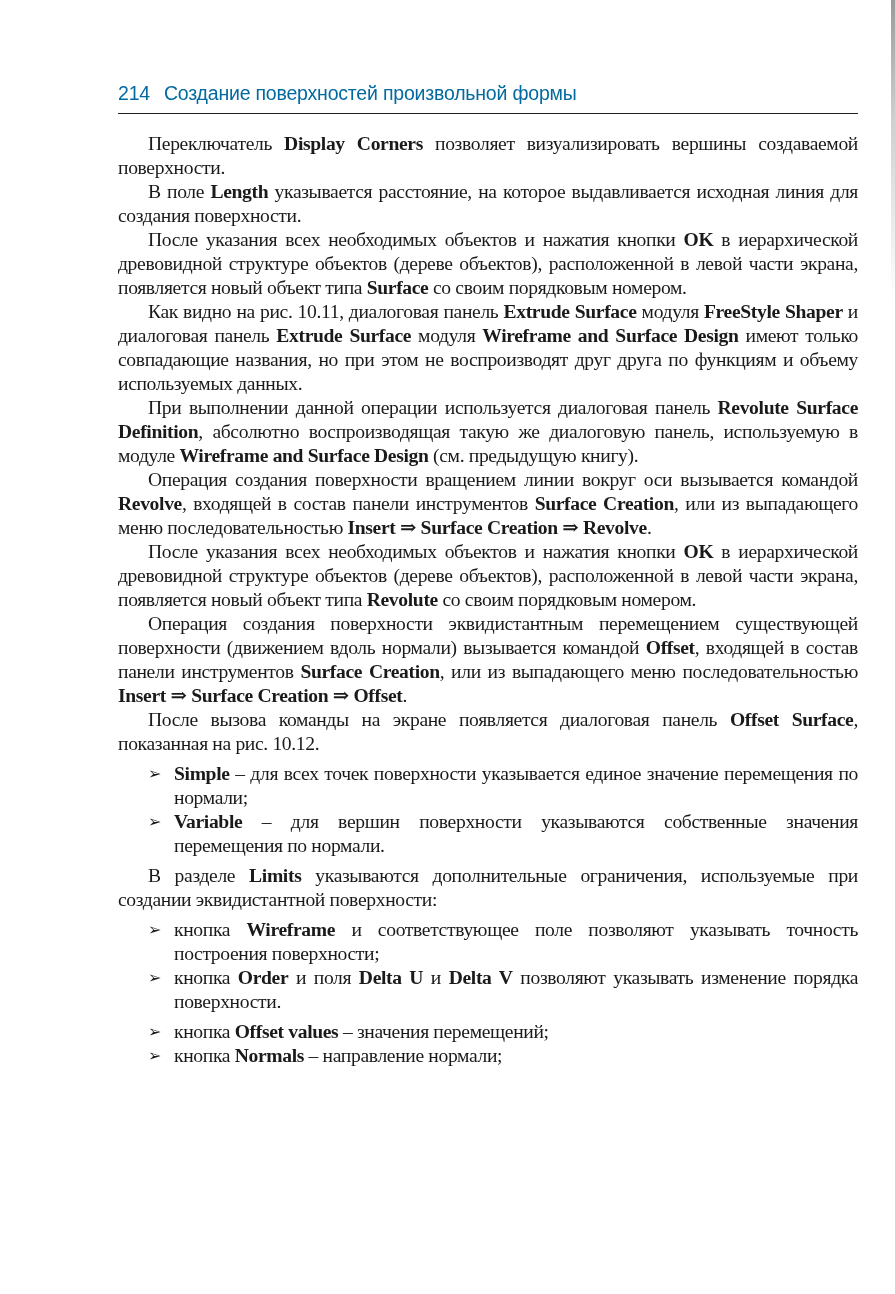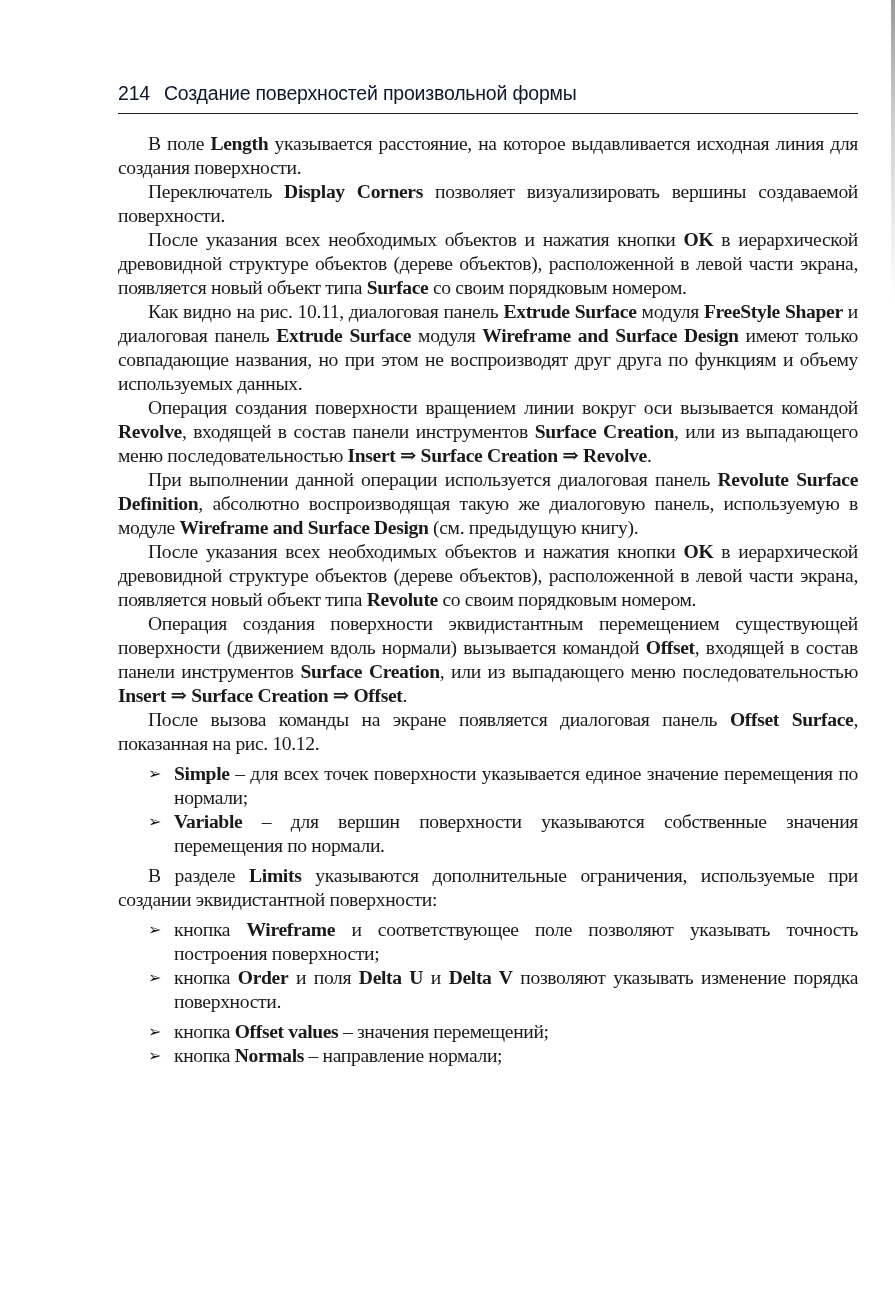--- a/index.html
+++ b/index.html
@@ -7,21 +7,21 @@
       width: 895px; height: 1294px; background: #ffffff; position: relative; overflow: hidden;
       font-family: "Liberation Serif", "DejaVu Serif", serif; color: #1a1a1a;
     }
     .scan-edge {
       position: absolute; right: 0; top: 0; width: 4px; height: 300px;
       background: linear-gradient(to bottom, #9a9a9a 0%, #cfcfcf 40%, rgba(255,255,255,0) 100%);
     }
     .header {
       position: absolute; left: 118px; top: 82px; width: 740px;
       font-family: "Liberation Sans", "DejaVu Sans", sans-serif; font-size: 19.5px;
-      letter-spacing: -0.2px; color: #0f172a;
+      letter-spacing: -0.2px; color: #0369a1;
     }
     .header .num { margin-right: 14px; }
     .rule {
       position: absolute; left: 118px; top: 113px; width: 740px; height: 0;
       border-top: 1.6px solid #222;
     }
     .content {
       position: absolute; left: 118px; top: 132px; width: 740px;
       font-size: 19.6px; line-height: 24px; text-align: justify;
       letter-spacing: -0.35px;
@@ -41,26 +41,26 @@
 
 <div class="scan-edge"></div>
 
 <div class="header">
   <span class="num">214</span><span>Создание поверхностей произвольной формы</span>
 </div>
 <div class="rule"></div>
 
 <div class="content">
   <div id="paras">
+      <p>Переключатель <b>Display Corners</b> позволяет визуализировать вершины создаваемой поверхности.</p>
       <p>В поле <b>Length</b> указывается расстояние, на которое выдавливается исходная линия для создания поверхности.</p>
-      <p>Переключатель <b>Display Corners</b> позволяет визуализировать вершины создаваемой поверхности.</p>
       <p>После указания всех необходимых объектов и нажатия кнопки <b>OK</b> в иерархической древовидной структуре объектов (дереве объектов), расположенной в левой части экрана, появляется новый объект типа <b>Surface</b> со своим порядковым номером.</p>
       <p>Как видно на рис. 10.11, диалоговая панель <b>Extrude Surface</b> модуля <b>FreeStyle Shaper</b> и диалоговая панель <b>Extrude Surface</b> модуля <b>Wireframe and Surface Design</b> имеют только совпадающие названия, но при этом не воспроизводят друг друга по функциям и объему используемых данных.</p>
+      <p>При выполнении данной операции используется диалоговая панель <b>Revolute Surface Definition</b>, абсолютно воспроизводящая такую же диалоговую панель, используемую в модуле <b>Wireframe and Surface Design</b> (см. предыдущую книгу).</p>
       <p>Операция создания поверхности вращением линии вокруг оси вызывается командой <b>Revolve</b>, входящей в состав панели инструментов <b>Surface Creation</b>, или из выпадающего меню последовательностью <b>Insert ⇒ Surface Creation ⇒ Revolve</b>.</p>
-      <p>При выполнении данной операции используется диалоговая панель <b>Revolute Surface Definition</b>, абсолютно воспроизводящая такую же диалоговую панель, используемую в модуле <b>Wireframe and Surface Design</b> (см. предыдущую книгу).</p>
       <p>После указания всех необходимых объектов и нажатия кнопки <b>OK</b> в иерархической древовидной структуре объектов (дереве объектов), расположенной в левой части экрана, появляется новый объект типа <b>Revolute</b> со своим порядковым номером.</p>
       <p>Операция создания поверхности эквидистантным перемещением существующей поверхности (движением вдоль нормали) вызывается командой <b>Offset</b>, входящей в состав панели инструментов <b>Surface Creation</b>, или из выпадающего меню последовательностью <b>Insert ⇒ Surface Creation ⇒ Offset</b>.</p>
       <p>После вызова команды на экране появляется диалоговая панель <b>Offset Surface</b>, показанная на рис. 10.12.</p>
     </div>
   <ul class="list" id="type-list">
       <li><span class="bullet">➢</span><b>Simple</b> – для всех точек поверхности указывается единое значение перемещения по нормали;</li>
       <li><span class="bullet">➢</span><b>Variable</b> – для вершин поверхности указываются собственные значения перемещения по нормали.</li>
     </ul>
   <p id="limits-p">В разделе <b>Limits</b> указываются дополнительные ограничения, используемые при создании эквидистантной поверхности:</p>
   <ul class="list" id="limits-list">

